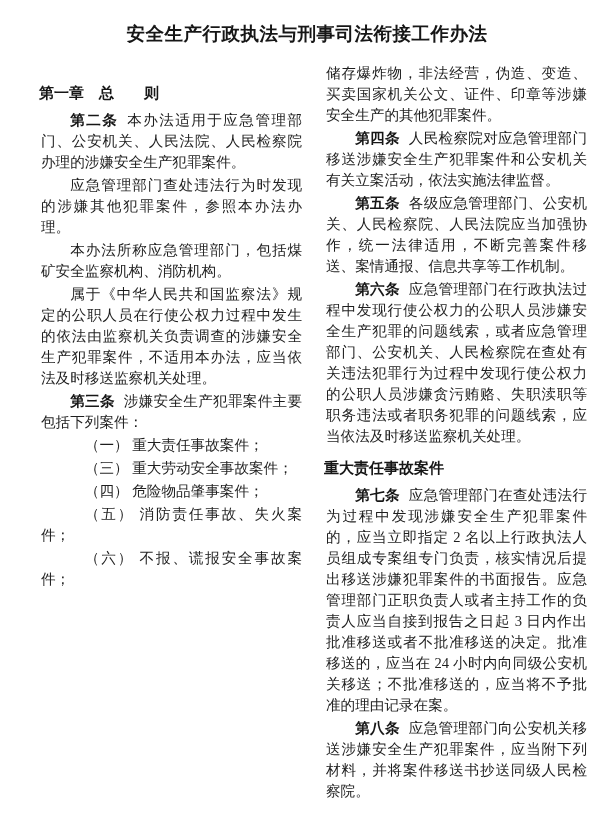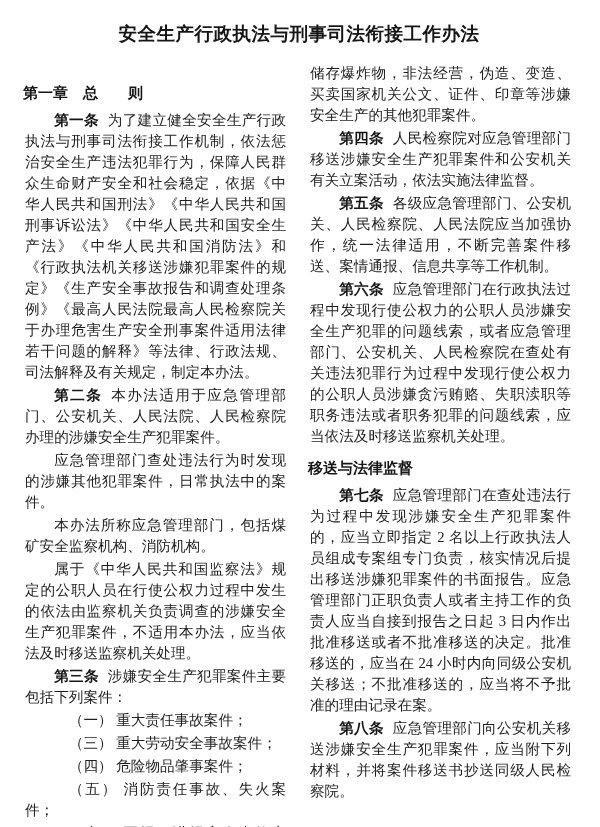--- a/index.html
+++ b/index.html
@@ -5,21 +5,21 @@
   html, body {
     margin: 0;
     padding: 0;
     background: #ffffff;
   }
   .page {
     position: relative;
     width: 600px;
     height: 827px;
     box-sizing: border-box;
-    padding: 22px 25px 0 23px;
+    padding: 22px 25px 0 39px;
     background: #ffffff;
     color: #1e1e1e;
     overflow: hidden;
     font-family: "Liberation Serif", "DejaVu Serif", serif;
   }
   .doc-title {
     margin: 0;
     text-align: center;
     font-size: 18.5px;
     line-height: 24px;
@@ -69,25 +69,24 @@
 
 <div class="page">
 
   <h1 class="doc-title">安全生产行政执法与刑事司法衔接工作办法</h1>
 
   <div class="columns">
 
     <div class="col">
       <div class="chapter chapter-1">第一章　总　　则</div>
 
-      <p class="para"><span class="term">第一条</span><span>为了建立健全安全生产行政执法与刑事司法衔接工作机制，依法惩治安全生产违法犯罪行为，保障人民群众生命财产安全和社会稳定，依据《中华人民共和国刑法》《中华人民共和国刑事诉讼法》《中华人民共和国安全生产法》《中华人民共和国消防法》和《行政执法机关移送涉嫌犯罪案件的规定》《生产安全事故报告和调查处理条例》《最高人民法院最高人民检察院关于办理危害生产安全刑事案件适用法律若干问题的解释》等法律、行政法规、司法解释及有关规定，制定本办法。</span></p>
 
       <p class="para"><span class="term">第二条</span><span>本办法适用于应急管理部门、公安机关、人民法院、人民检察院办理的涉嫌安全生产犯罪案件。</span></p>
 
-      <p class="para">应急管理部门查处违法行为时发现的涉嫌其他犯罪案件，日常执法中的案件。</p>
+      <p class="para">应急管理部门查处违法行为时发现的涉嫌其他犯罪案件，参照本办法办理。</p>
 
       <p class="para">本办法所称应急管理部门，包括煤矿安全监察机构、消防机构。</p>
 
       <p class="para">属于《中华人民共和国监察法》规定的公职人员在行使公权力过程中发生的依法由监察机关负责调查的涉嫌安全生产犯罪案件，不适用本办法，应当依法及时移送监察机关处理。</p>
 
       <p class="para"><span class="term">第三条</span><span>涉嫌安全生产犯罪案件主要包括下列案件：</span></p>
 
       <p class="para item">（一） 重大责任事故案件；</p>
       <p class="para item">（三） 重大劳动安全事故案件；</p>
       <p class="para item">（四） 危险物品肇事案件；</p>
@@ -99,21 +98,21 @@
     <div class="col">
       <p class="para cont">储存爆炸物，非法经营，伪造、变造、买卖国家机关公文、证件、印章等涉嫌安全生产的其他犯罪案件。</p>
 
       <p class="para"><span class="term">第四条</span><span>人民检察院对应急管理部门移送涉嫌安全生产犯罪案件和公安机关有关立案活动，依法实施法律监督。</span></p>
 
       <p class="para"><span class="term">第五条</span><span>各级应急管理部门、公安机关、人民检察院、人民法院应当加强协作，统一法律适用，不断完善案件移送、案情通报、信息共享等工作机制。</span></p>
 
       <p class="para"><span class="term">第六条</span><span>应急管理部门在行政执法过程中发现行使公权力的公职人员涉嫌安全生产犯罪的问题线索，或者应急管理部门、公安机关、人民检察院在查处有关违法犯罪行为过程中发现行使公权力的公职人员涉嫌贪污贿赂、失职渎职等职务违法或者职务犯罪的问题线索，应当依法及时移送监察机关处理。</span></p>
 
       <div class="chapter chapter-2">
-        <div>移送与法律监督</div>
+        <div>重大责任事故案件</div>
       </div>
 
       <p class="para"><span class="term">第七条</span><span>应急管理部门在查处违法行为过程中发现涉嫌安全生产犯罪案件的，应当立即指定 2 名以上行政执法人员组成专案组专门负责，核实情况后提出移送涉嫌犯罪案件的书面报告。应急管理部门正职负责人或者主持工作的负责人应当自接到报告之日起 3 日内作出批准移送或者不批准移送的决定。批准移送的，应当在 24 小时内向同级公安机关移送；不批准移送的，应当将不予批准的理由记录在案。</span></p>
 
       <p class="para"><span class="term">第八条</span><span>应急管理部门向公安机关移送涉嫌安全生产犯罪案件，应当附下列材料，并将案件移送书抄送同级人民检察院。</span></p>
     </div>
 
   </div>
 </div>
 

